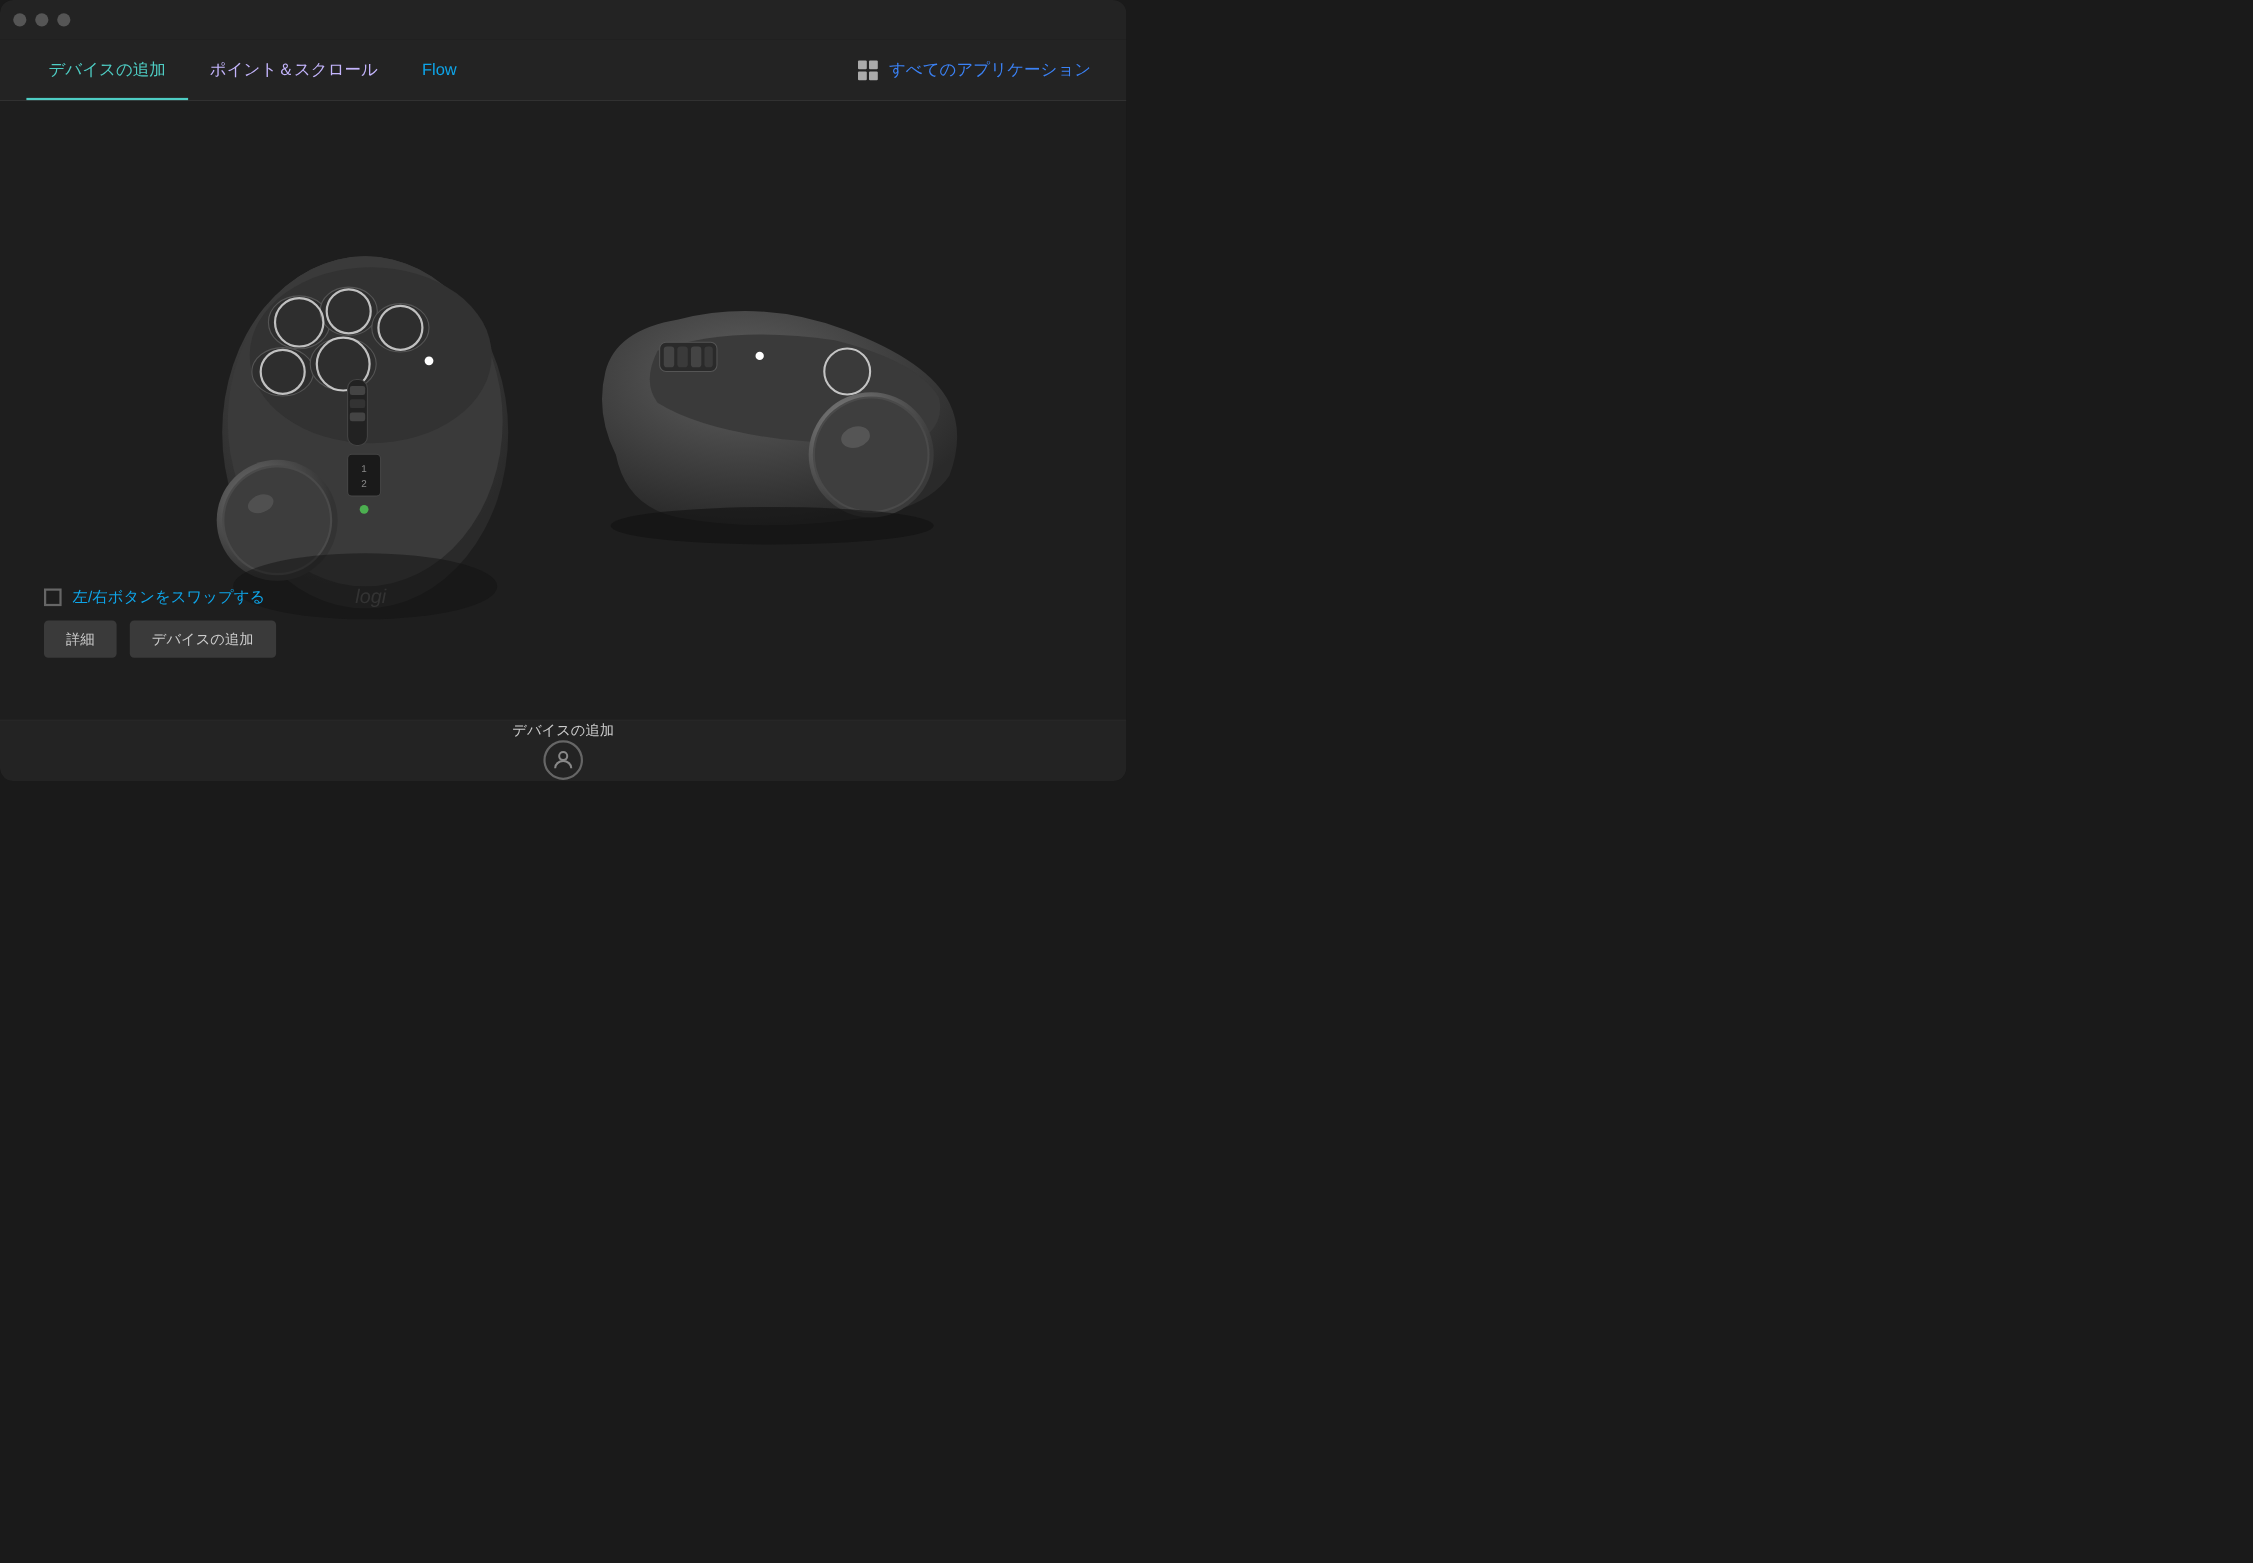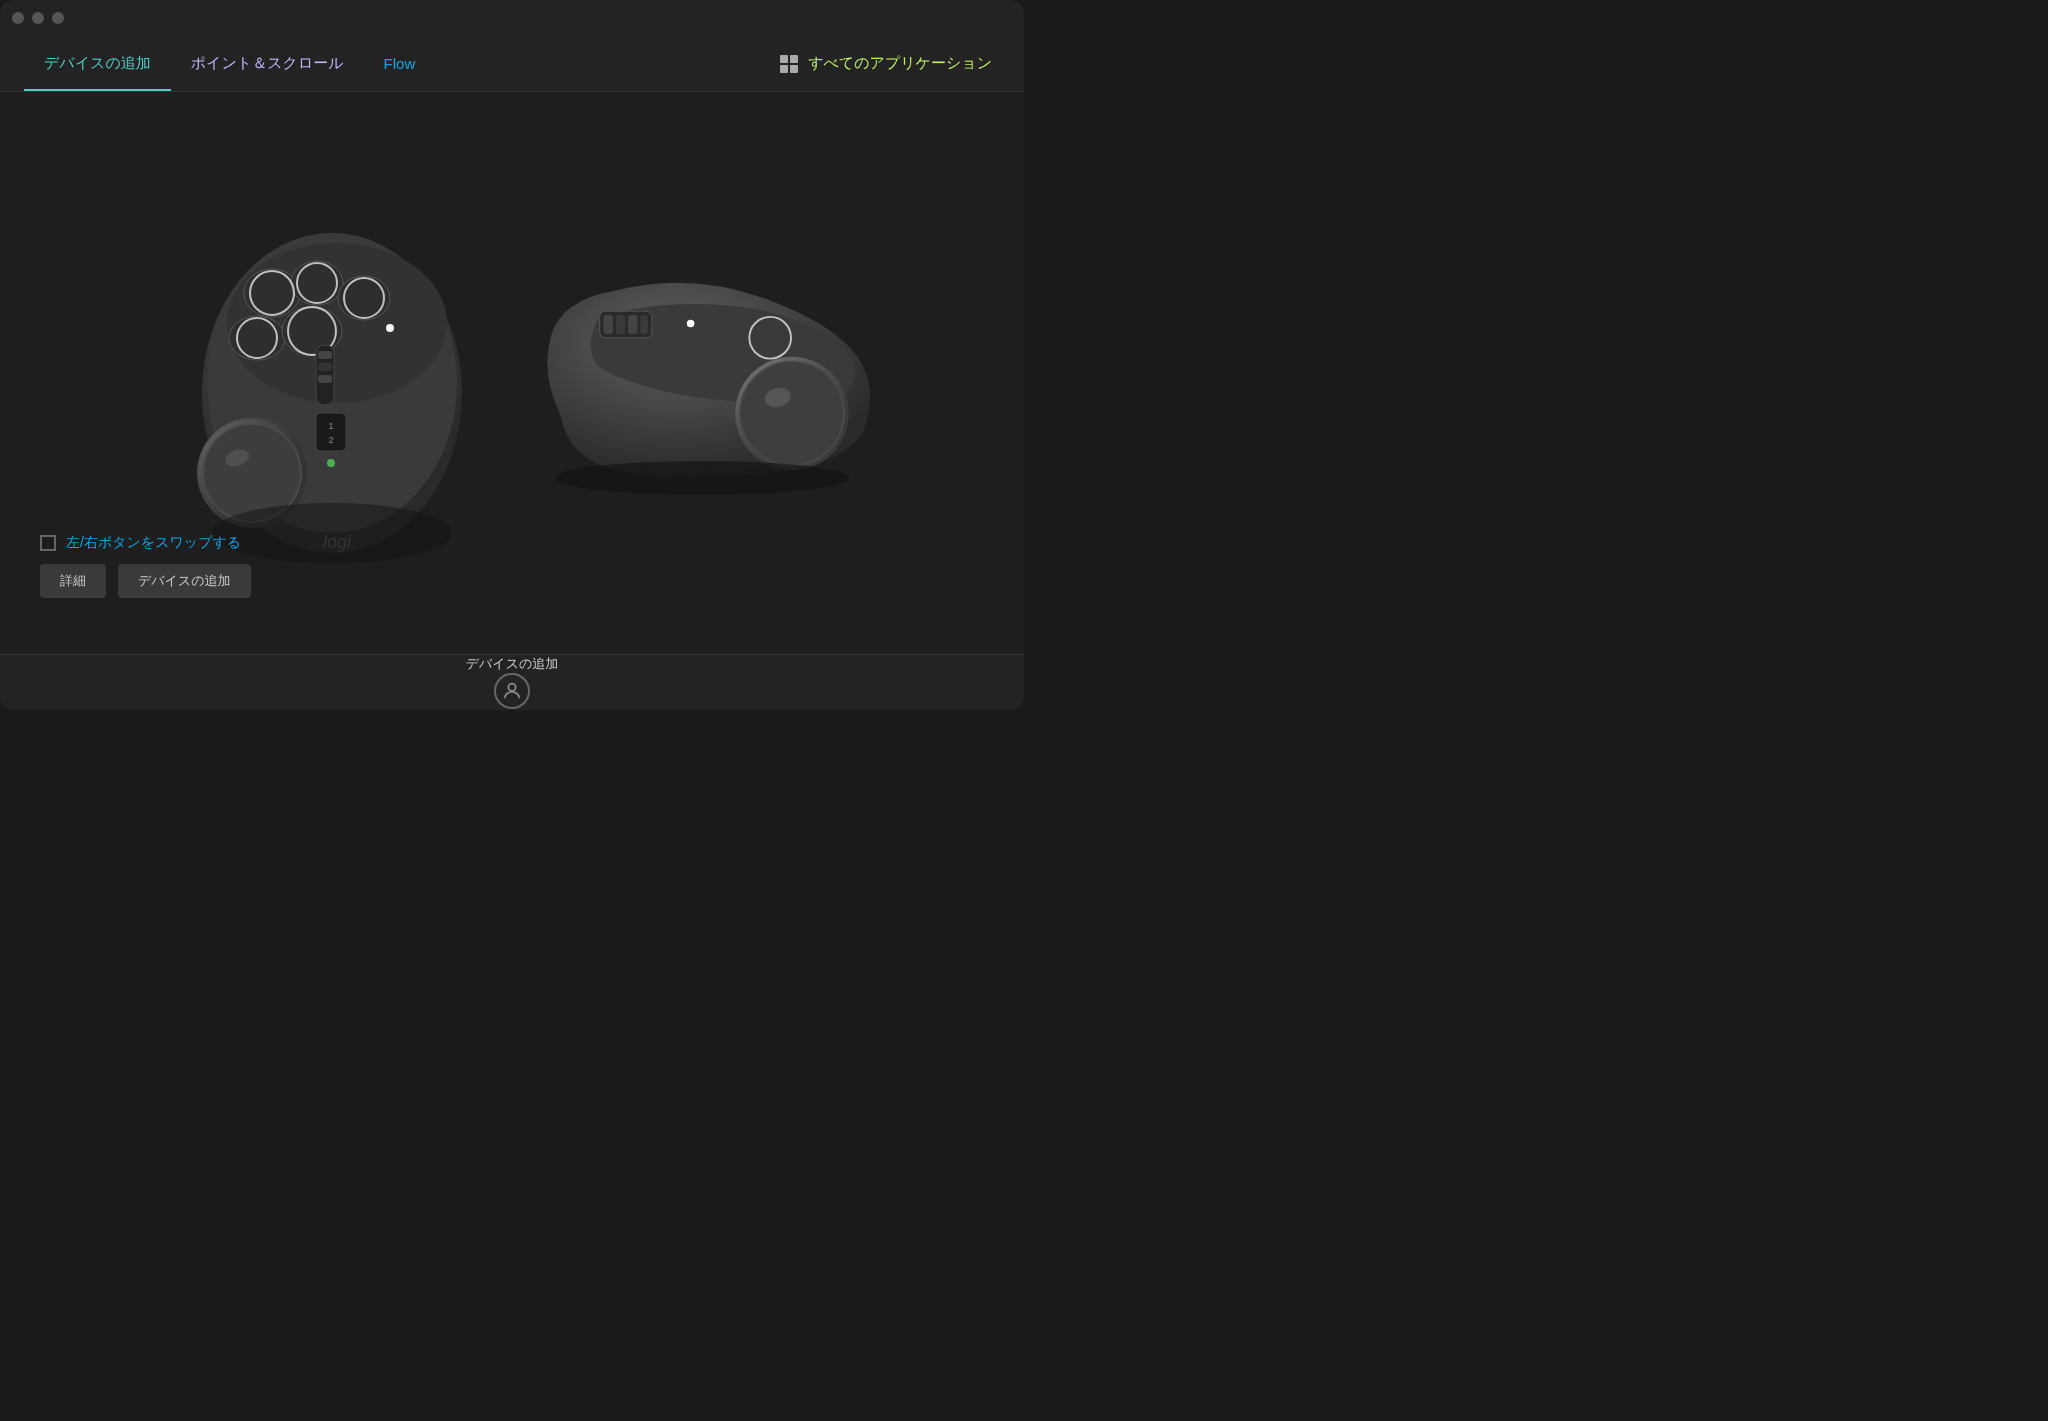--- a/index.html
+++ b/index.html
@@ -232,21 +232,21 @@
     <span>Flow</span>
   </div>
   <div class="tab-spacer"></div>
   <div class="app-tab">
     <svg width="22" height="22" viewBox="0 0 22 22" fill="#aaa">
       <rect x="2" y="2" width="8" height="8" rx="1"></rect>
       <rect x="12" y="2" width="8" height="8" rx="1"></rect>
       <rect x="2" y="12" width="8" height="8" rx="1"></rect>
       <rect x="12" y="12" width="8" height="8" rx="1"></rect>
     </svg>
-    <span style="color:#bef264;font-size:15px;text-align:right;">すべてのアプリケーション</span>
+    <span style="color:#3b82f6;font-size:15px;text-align:right;">すべてのアプリケーション</span>
   </div>
 </div>
 
 <div class="main-content">
   <div class="mice-container">
 
     <div class="mouse-front">
       <svg viewBox="0 0 340 420" xmlns="http://www.w3.org/2000/svg">
 
         <defs>

